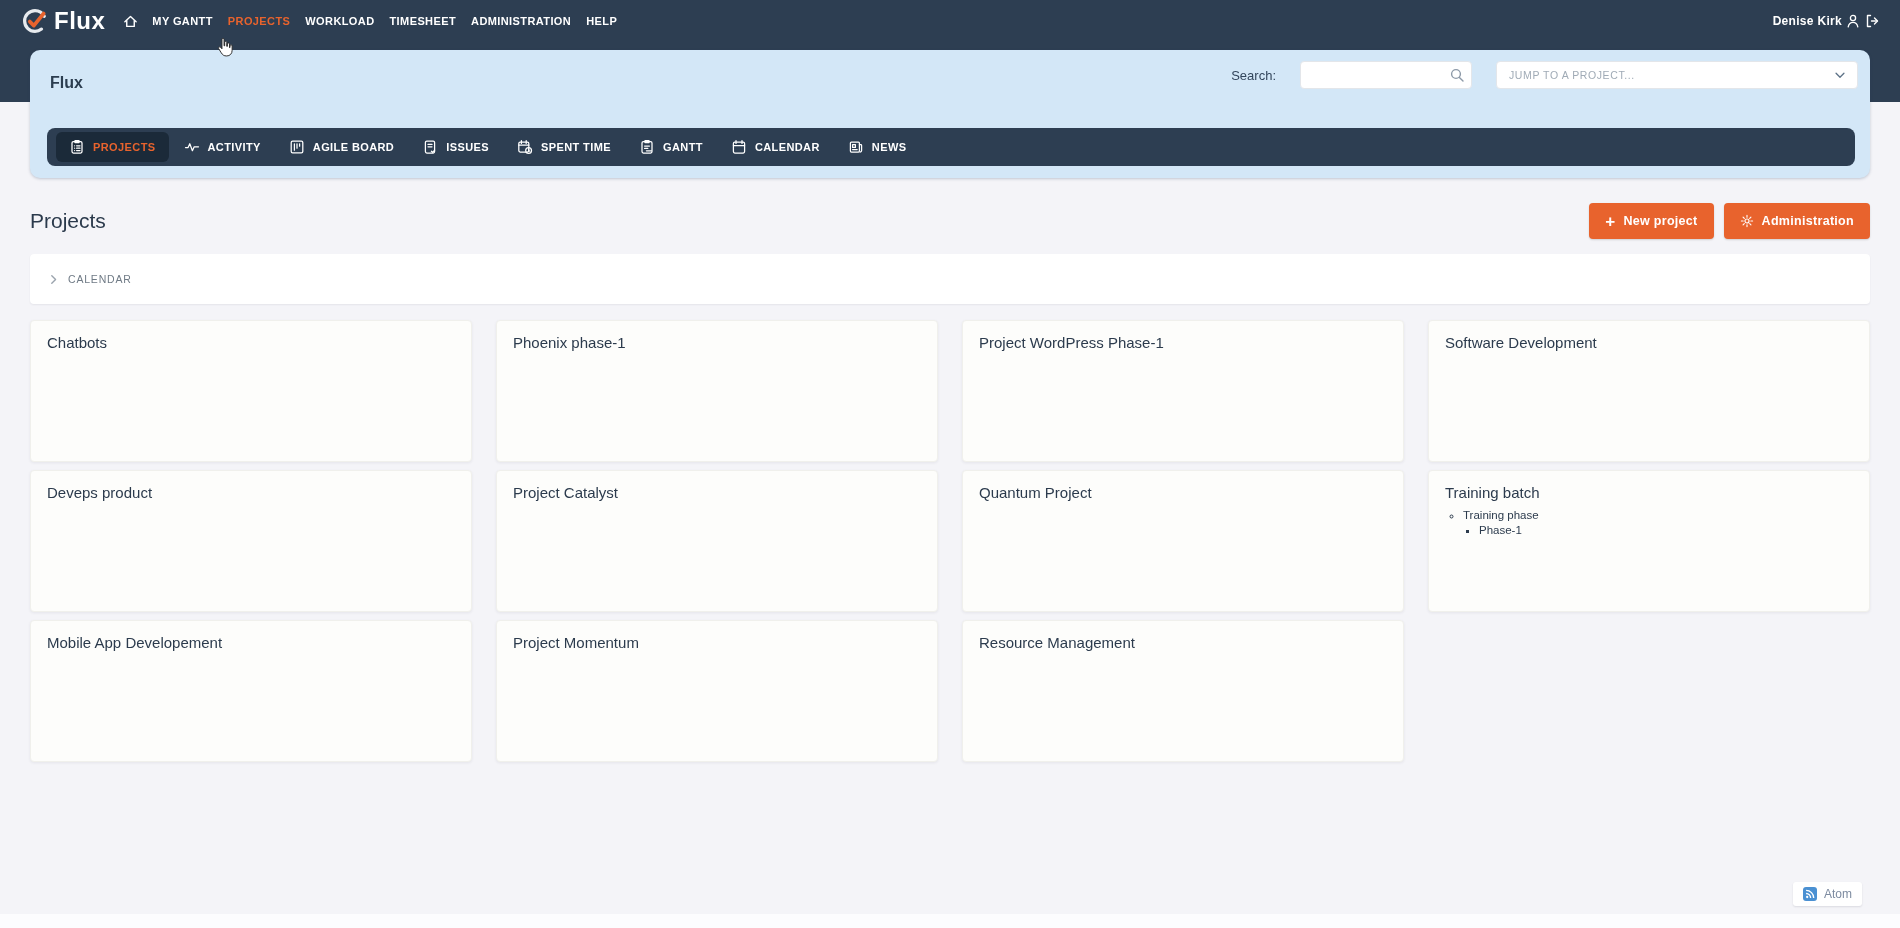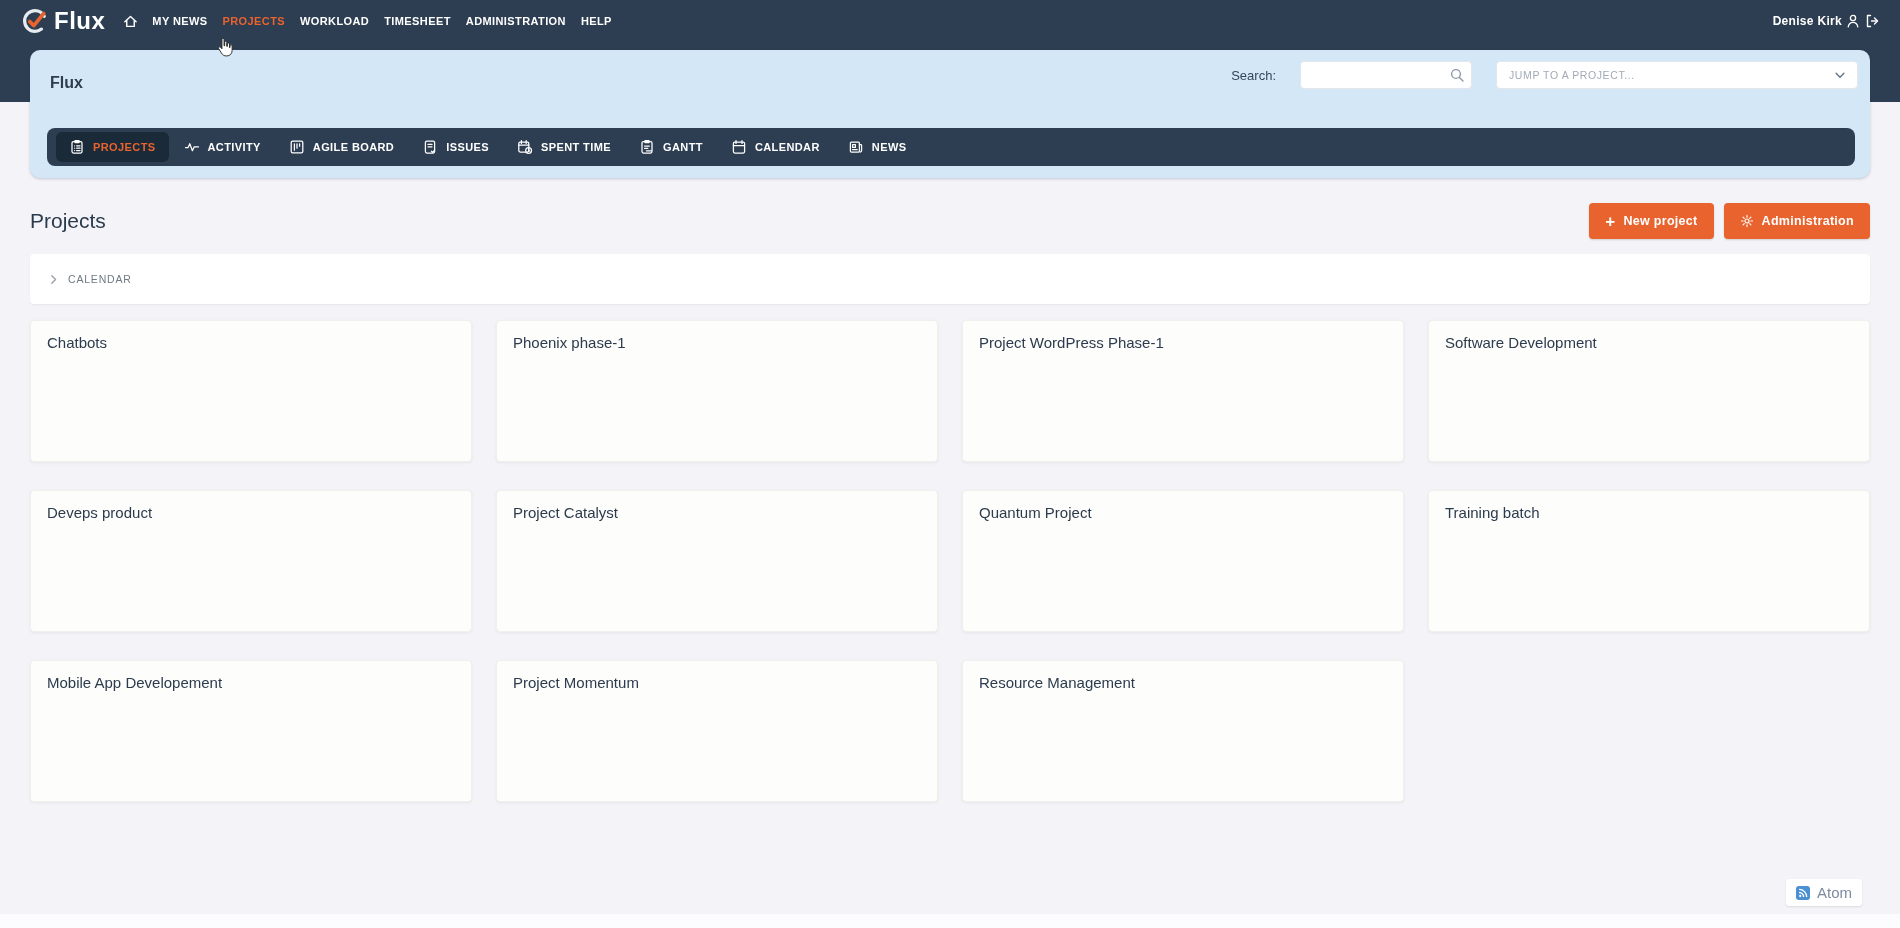--- a/index.html
+++ b/index.html
@@ -76,41 +76,41 @@
   .filters-panel {
     margin:14px 30px 0; background:#fff; border-radius:4px; padding:13px 18px;
     box-shadow:0 1px 2px rgba(35,35,60,.07);
   }
   .toggle-row { display:flex; align-items:center; gap:9px; cursor:pointer; padding:6px 0; }
   .toggle-row .chev-r { color:#9aa3ad; display:flex; }
   .toggle-label { font-size:10.5px; letter-spacing:.8px; color:#6f7a85; font-weight:500; }
 
   .grid {
     margin:16px 30px 0;
-    display:grid; grid-template-columns:repeat(4, 1fr); grid-auto-rows:142px; gap:28px 24px;
+    display:grid; grid-template-columns:repeat(4, 1fr); grid-auto-rows:142px; gap:8px 24px;
   }
   .card {
     background:#fdfdfb; border:1px solid #f0f0ec; border-radius:4px;
     box-shadow:0 1px 3px rgba(35,35,60,.07); padding:13px 16px; overflow:hidden;
   }
   .card-title { font-size:15px; color:#2c3b4d; text-decoration:none; cursor:pointer; display:inline-block; }
   .subtree { margin:7px 0 0 18px; }
   .subtree li { font-size:11.5px; color:#2c3b4d; margin-top:3px; }
   ul.subtree { list-style-type:circle; }
   ul.subtree ul.subtree { list-style-type:square; margin-top:2px; margin-left:16px; }
   .sub-link { cursor:pointer; }
 
   
   .atom-badge {
     position:absolute; right:38px; bottom:22px;
     background:#fff; border-radius:3px; padding:5px 10px;
     display:flex; align-items:center; gap:7px; cursor:pointer;
     box-shadow:0 1px 2px rgba(35,35,60,.12);
   }
-  .atom-label { font-size:15px; color:#7d8ba0; }
+  .atom-label { font-size:12px; color:#7d8ba0; }
   .footer-strip { position:absolute; left:0; right:0; bottom:0; height:14px; background:#fcfcfe; }
 
   .cursor { position:absolute; left:214px; top:36px; z-index:50; pointer-events:none; }
 </style>
 </head>
 <body>
 
 <div class="topband">
   <nav class="navbar">
     <div class="brand">
@@ -124,21 +124,21 @@
     </div>
     <div class="nav-home">
       <span>
         <svg class="ico" width="15" height="15" viewBox="0 0 16 16" fill="none" stroke="currentColor" stroke-width="1.5" stroke-linecap="round" stroke-linejoin="round">
           <path d="M2 8.2 8 2.6 14 8.2"></path>
             <path d="M4 7.2v6h8v-6"></path>
         </svg>
       </span>
     </div>
     <div class="nav-items" id="nav-items">
-        <a class="nav-item">MY NEWS</a>
+        <a class="nav-item">MY GANTT</a>
         <a class="nav-item active">PROJECTS</a>
         <a class="nav-item">WORKLOAD</a>
         <a class="nav-item">TIMESHEET</a>
         <a class="nav-item">ADMINISTRATION</a>
         <a class="nav-item">HELP</a>
       </div>
     <div class="nav-right">
       <span class="user-name">Denise Kirk</span>
       <span class="iconbtn">
         <svg class="ico" width="16" height="16" viewBox="0 0 16 16" fill="none" stroke="currentColor" stroke-width="1.3" stroke-linecap="round">
@@ -294,21 +294,25 @@
   </div>
 
   <div class="grid" id="projects-grid">
       <div class="card"><a class="card-title">Chatbots</a></div>
       <div class="card"><a class="card-title">Phoenix phase-1</a></div>
       <div class="card"><a class="card-title">Project WordPress Phase-1</a></div>
       <div class="card"><a class="card-title">Software Development</a></div>
       <div class="card"><a class="card-title">Deveps product</a></div>
       <div class="card"><a class="card-title">Project Catalyst</a></div>
       <div class="card"><a class="card-title">Quantum Project</a></div>
-      <div class="card"><a class="card-title">Training batch</a></div>
+      <div class="card"><a class="card-title">Training batch</a><ul class="subtree">
+          <li><span class="sub-link">Training phase</span><ul class="subtree">
+              <li><span class="sub-link">Phase-1</span></li>
+            </ul></li>
+        </ul></div>
       <div class="card"><a class="card-title">Mobile App Developement</a></div>
       <div class="card"><a class="card-title">Project Momentum</a></div>
       <div class="card"><a class="card-title">Resource Management</a></div>
     </div>
 </main>
 
 <div class="atom-badge">
   <span>
     <svg class="ico" width="14" height="14" viewBox="0 0 14 14">
       <rect width="14" height="14" rx="3" fill="#4a90d2"></rect>

